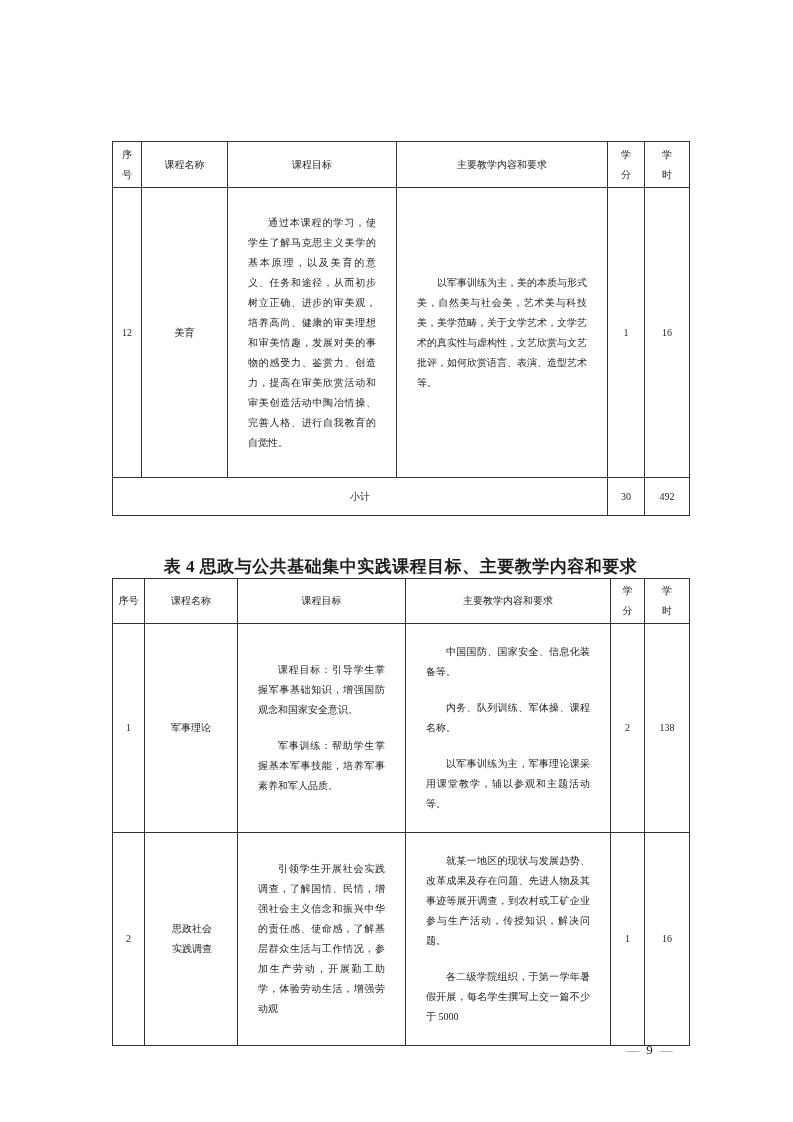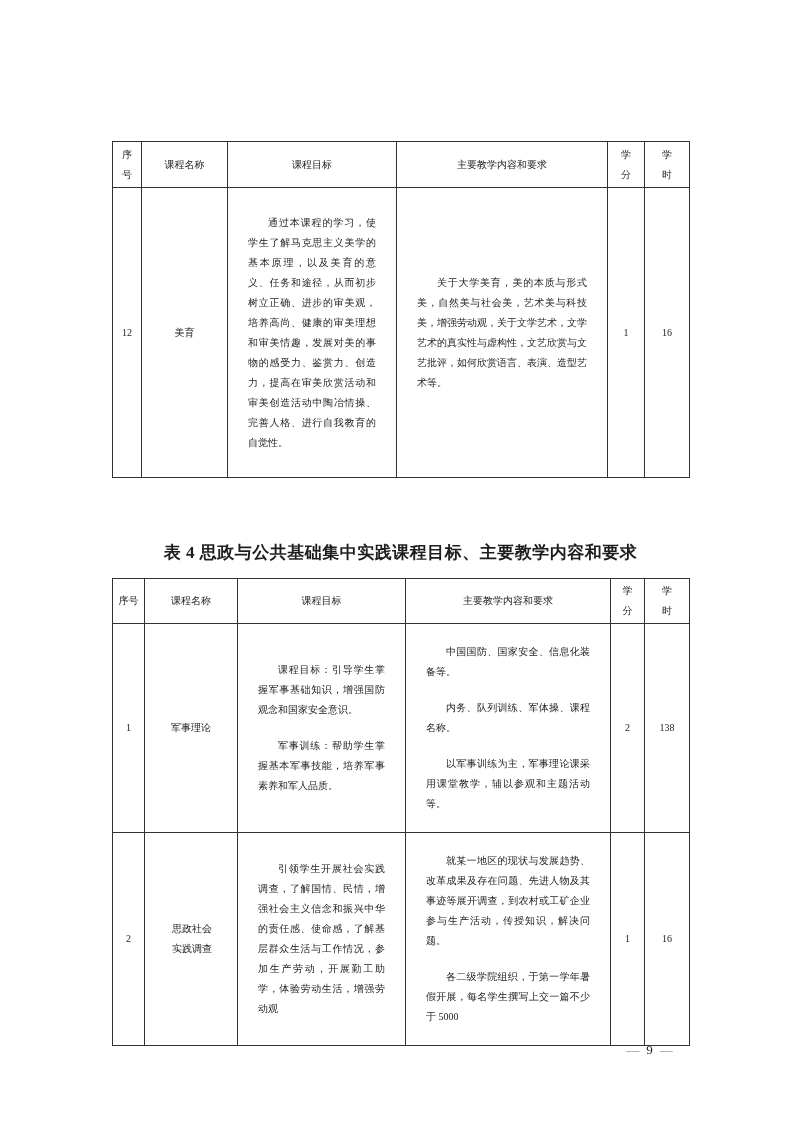--- a/index.html
+++ b/index.html
@@ -52,21 +52,21 @@
     display: inline-block;
     width: 4.2em;
     word-break: break-all;
     text-align: right;
   }
   #table1 { left: 112px; top: 141px; }
   #table2 { left: 112px; top: 578px; }
   .table-title {
     position: absolute;
     left: 112px;
-    top: 541px;
+    top: 555px;
     width: 577px;
     text-align: center;
     font-size: 17px;
     font-weight: bold;
     letter-spacing: 0.5px;
     color: #1d1d1d;
   }
   .footer {
     position: absolute;
     left: 600px;
@@ -107,24 +107,29 @@
       </tr>
     </thead>
     <tbody>
       <tr style="height:290px">
         <td>12</td>
         <td>美育</td>
         <td class="txt">
           <p>通过本课程的学习，使学生了解马克思主义美学的基本原理，以及美育的意义、任务和途径，从而初步树立正确、进步的审美观，培养高尚、健康的审美理想和审美情趣，发展对美的事物的感受力、鉴赏力、创造力，提高在审美欣赏活动和审美创造活动中陶冶情操、完善人格、进行自我教育的自觉性。</p>
         </td>
         <td class="txt">
-          <p>关于大学美育，美的本质与形式美，自然美与社会美，艺术美与科技美，增强劳动观，关于文学艺术，文学艺术的真实性与虚构性，文艺欣赏与文艺批评，如何欣赏语言、表演、造型艺术等。</p>
+          <p>以军事训练为主，美的本质与形式美，自然美与社会美，艺术美与科技美，美学范畴，关于文学艺术，文学艺术的真实性与虚构性，文艺欣赏与文艺批评，如何欣赏语言、表演、造型艺术等。</p>
         </td>
         <td>1</td>
         <td>16</td>
+      </tr>
+      <tr style="height:38px">
+        <td colspan="4">小计</td>
+        <td>30</td>
+        <td>492</td>
       </tr>
     </tbody>
   </table>
 
   <div class="table-title">表 4 思政与公共基础集中实践课程目标、主要教学内容和要求</div>
 
   <table class="doc-table" id="table2">
     <colgroup>
       <col style="width:32px">
       <col style="width:93px">

